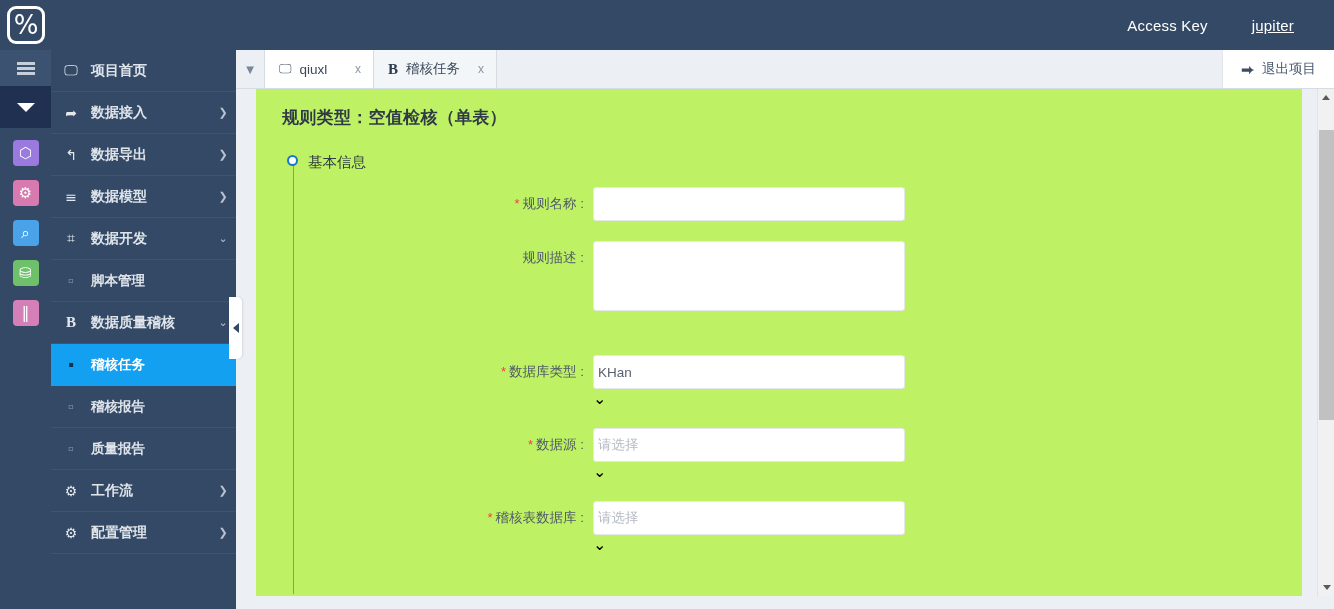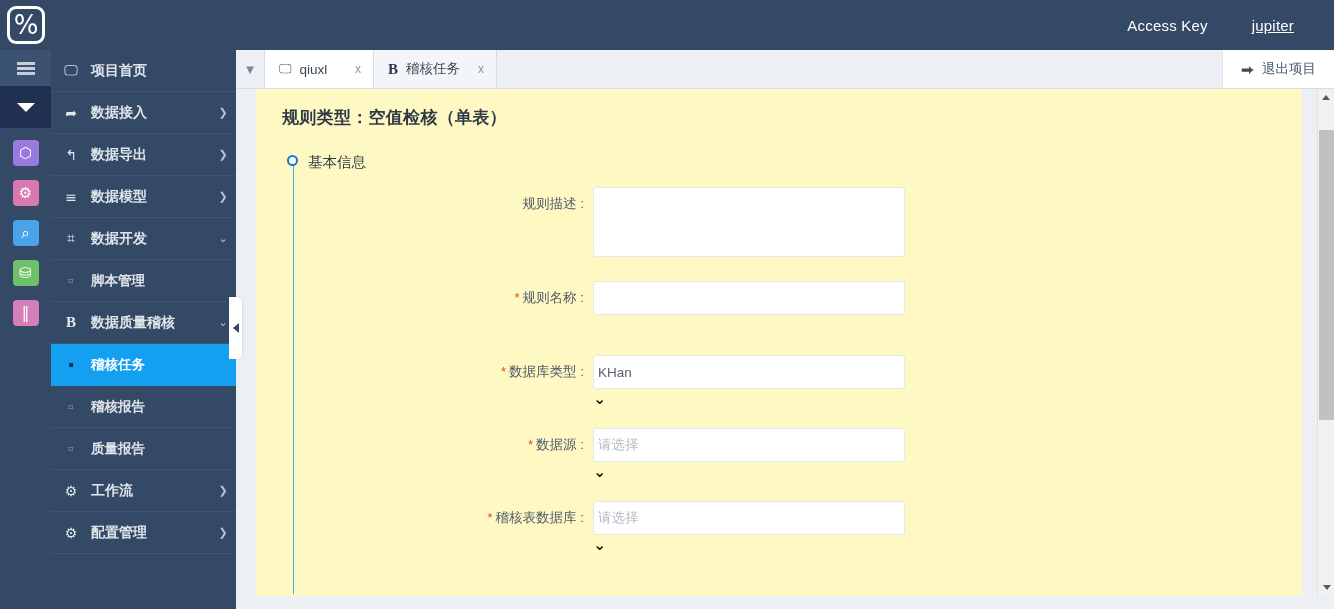--- a/index.html
+++ b/index.html
@@ -124,21 +124,21 @@
   .logout {
     display: flex; align-items: center; gap: 7px; padding: 0 18px;
     background: #ffffff; color: #46576d; font-size: 13.5px; cursor: pointer;
     border-left: 1px solid #e2e7ee;
   }
   .logout .lo-ico { font-size: 14px; font-family: "DejaVu Sans", sans-serif; color: #3c4d63; }
 
   
   .content {
     position: absolute; top: 89px; left: 256px; width: 1046px; height: 507px;
-    background: #fef9c3; overflow: hidden;
+    background: #bef264; overflow: hidden;
   }
   .page-title {
     font-size: 17px; font-weight: bold; color: #303a47;
     padding: 17px 0 0 26px; letter-spacing: .3px;
   }
 
   .timeline { position: relative; margin-top: 22px; padding-left: 30px; }
   .tl-axis {
     position: absolute; left: 37px; top: 10px; bottom: -40px; width: 1px; background: #4aa8e8;
   }
@@ -337,26 +337,26 @@
     <div class="timeline">
       <div class="tl-axis"></div>
       <div id="sections">
           <div class="section">
             <div class="sec-head">
               <span class="sec-dot"></span>
               <span class="sec-title">基本信息</span>
             </div>
             <div class="form">
               <div class="row">
+                <div class="lbl"><span class="req">*</span><span>规则名称 :</span></div>
+                <div class="ctrl"><input class="inp" type="text" placeholder="" style=""></div>
+              </div>
+              <div class="row">
                 <div class="lbl" style="line-height: 34px;"><span>规则描述 :</span></div>
                 <div class="ctrl"><textarea class="ta" placeholder="" style=""></textarea></div>
-              </div>
-              <div class="row">
-                <div class="lbl"><span class="req">*</span><span>规则名称 :</span></div>
-                <div class="ctrl"><input class="inp" type="text" placeholder="" style=""></div>
               </div>
             </div>
           </div>
           <div class="section" style="margin-top: 26px;">
             <div class="form">
               <div class="row">
                 <div class="lbl"><span class="req">*</span><span>数据库类型 :</span></div>
                 <div class="ctrl">
                   <div class="sel-wrap"><div class="sel">
                       <span class="val">KHan</span>

